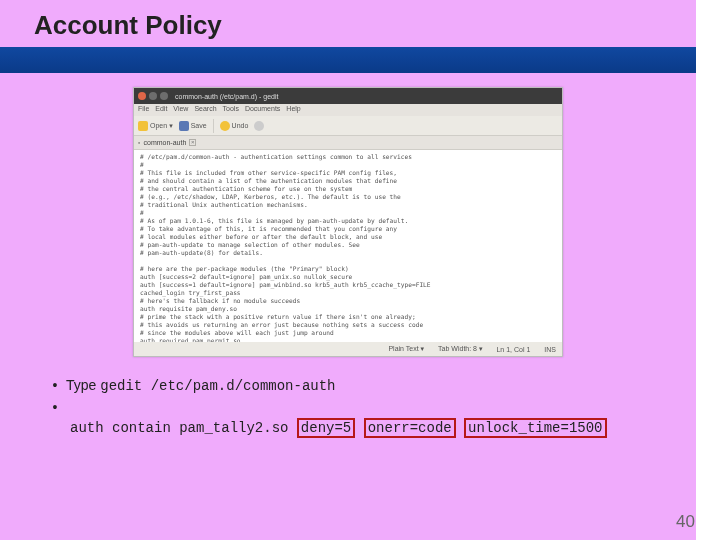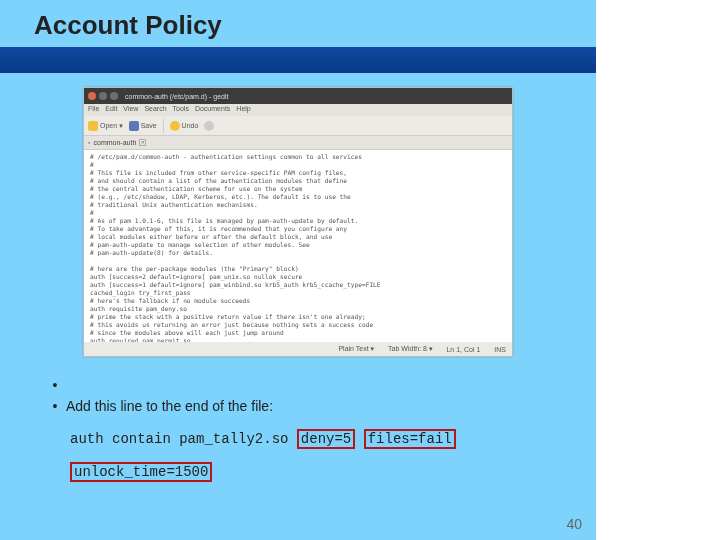--- a/index.html
+++ b/index.html
@@ -1,17 +1,17 @@
 <!DOCTYPE html>
 <html><head>
 <meta charset="utf-8">
 <style>
   * { margin: 0; padding: 0; box-sizing: border-box; }
   html, body { width: 720px; height: 540px; font-family: Arial, Helvetica, sans-serif; background: #fff; overflow: hidden; }
-  .slide { width: 596px; height: 540px; position: relative; background: #7dd3fc; }
+  .slide { width: 696px; height: 540px; position: relative; background: #f0abfc; }
   .title-bar { padding: 10px 0 2px 34px; }
   .title { font-size: 26px; font-weight: bold; color: #222; }
   .blue-stripe { height: 26px; background: linear-gradient(#1048a0, #0a3a88); margin-top: 4px; }
   .content { padding: 14px 40px 0 40px; }
   .gedit-shot {
     width: 430px; height: 270px; margin: 0 auto 18px auto;
     border: 1px solid #bdbdbd; background: #f7f7f5; position: relative;
     box-shadow: 0 0 2px rgba(0,0,0,0.2);
   }
   .gedit-titlebar { height: 16px; background: #3b3b3b; display: flex; align-items: center; padding: 0 4px; }
@@ -26,22 +26,22 @@
   .gedit-tab { height: 14px; background: #e6e3de; display: flex; align-items: center; padding: 0 4px; gap: 3px; font-size: 7px; color: #444; border-bottom: 1px solid #cfcdc7; }
   .tabx { width: 7px; height: 7px; border:1px solid #b0aea8; font-size: 6px; line-height: 5px; text-align: center; color: #777; }
   .gedit-editor { height: 192px; background: #fff; padding: 3px 6px; font-family: "DejaVu Sans Mono","Courier New",monospace; font-size: 6.2px; line-height: 8px; color: #555; overflow: hidden; }
   .gedit-status { height: 14px; background: #eceae4; color: #555; font-size: 7px; display: flex; justify-content: flex-end; align-items: center; padding: 0 6px; gap: 14px; }
 
   .bullets { font-size: 14px; color: #222; line-height: 1.5; padding-left: 4px; }
   .bullets .row { display: flex; }
   .bmark { width: 22px; flex: 0 0 22px; text-align: center; }
   .mono { font-family: "Courier New", Courier, monospace; }
   .cmdline { padding-left: 26px; font-family: "Courier New", Courier, monospace; font-size: 14px; }
-  .rbox { display: inline-block; border: 2px solid #b61818; padding: 0 2px; line-height: 16px; margin-top: 12px; }
-  .pagenum { position: absolute; right: 14px; bottom: 8px; font-size: 14px; color: #666; }
+  .rbox { display: inline-block; border: 2px solid #b61818; padding: 0 2px; line-height: 16px; }
+  .pagenum { position: absolute; right: 1px; bottom: 8px; font-size: 17px; color: #666; }
 </style>
 </head>
 <body>
 
 <div class="slide">
   <div class="title-bar">
     <div class="title">Account Policy</div>
   </div>
   <div class="blue-stripe"></div>
 
@@ -115,26 +115,28 @@
         <span>Plain Text ▾</span>
         <span>Tab Width: 8 ▾</span>
         <span>Ln 1, Col 1</span>
         <span>INS</span>
       </div>
     </div>
 
     <div class="bullets">
       <div class="row">
         <div class="bmark">•</div>
+        <div>
+          <span>Type </span><span class="mono">gedit /etc/pam.d/common-auth</span>
+        </div>
       </div>
       <div class="row">
         <div class="bmark">•</div>
-        <div>Add this line to the end of the file:</div>
       </div>
       <div class="cmdline">
-        <span>auth contain pam_tally2.so </span><span class="rbox">deny=5</span><span> </span><span class="rbox">files=fail</span> <span class="rbox">unlock_time=1500</span>
+        <span>auth contain pam_tally2.so </span><span class="rbox">deny=5</span><span> </span><span class="rbox">onerr=code</span> <span class="rbox">unlock_time=1500</span>
       </div>
     </div>
 
   </div>
 
   <div class="pagenum">40</div>
 </div>
 
 </body></html>

